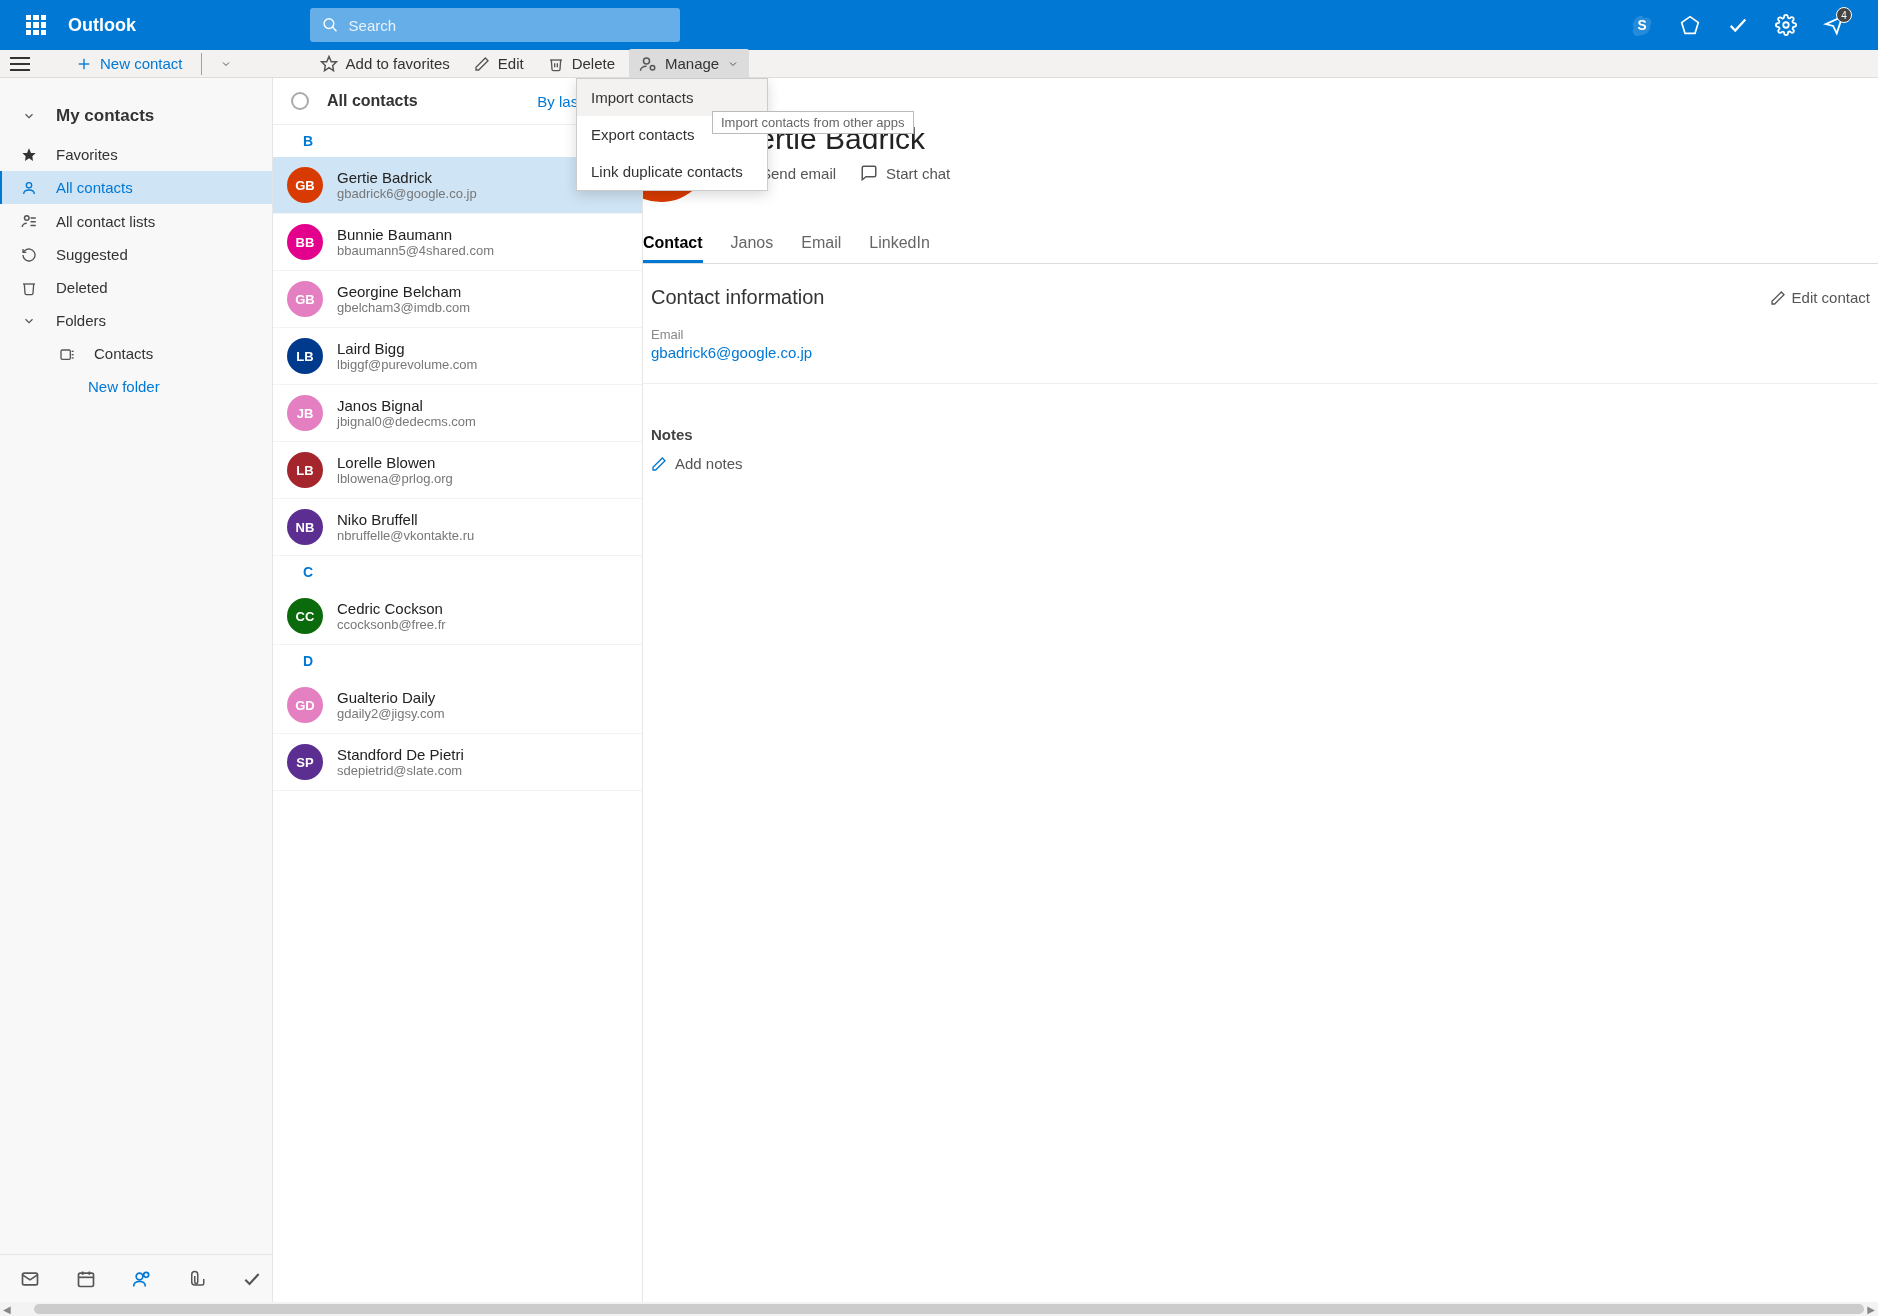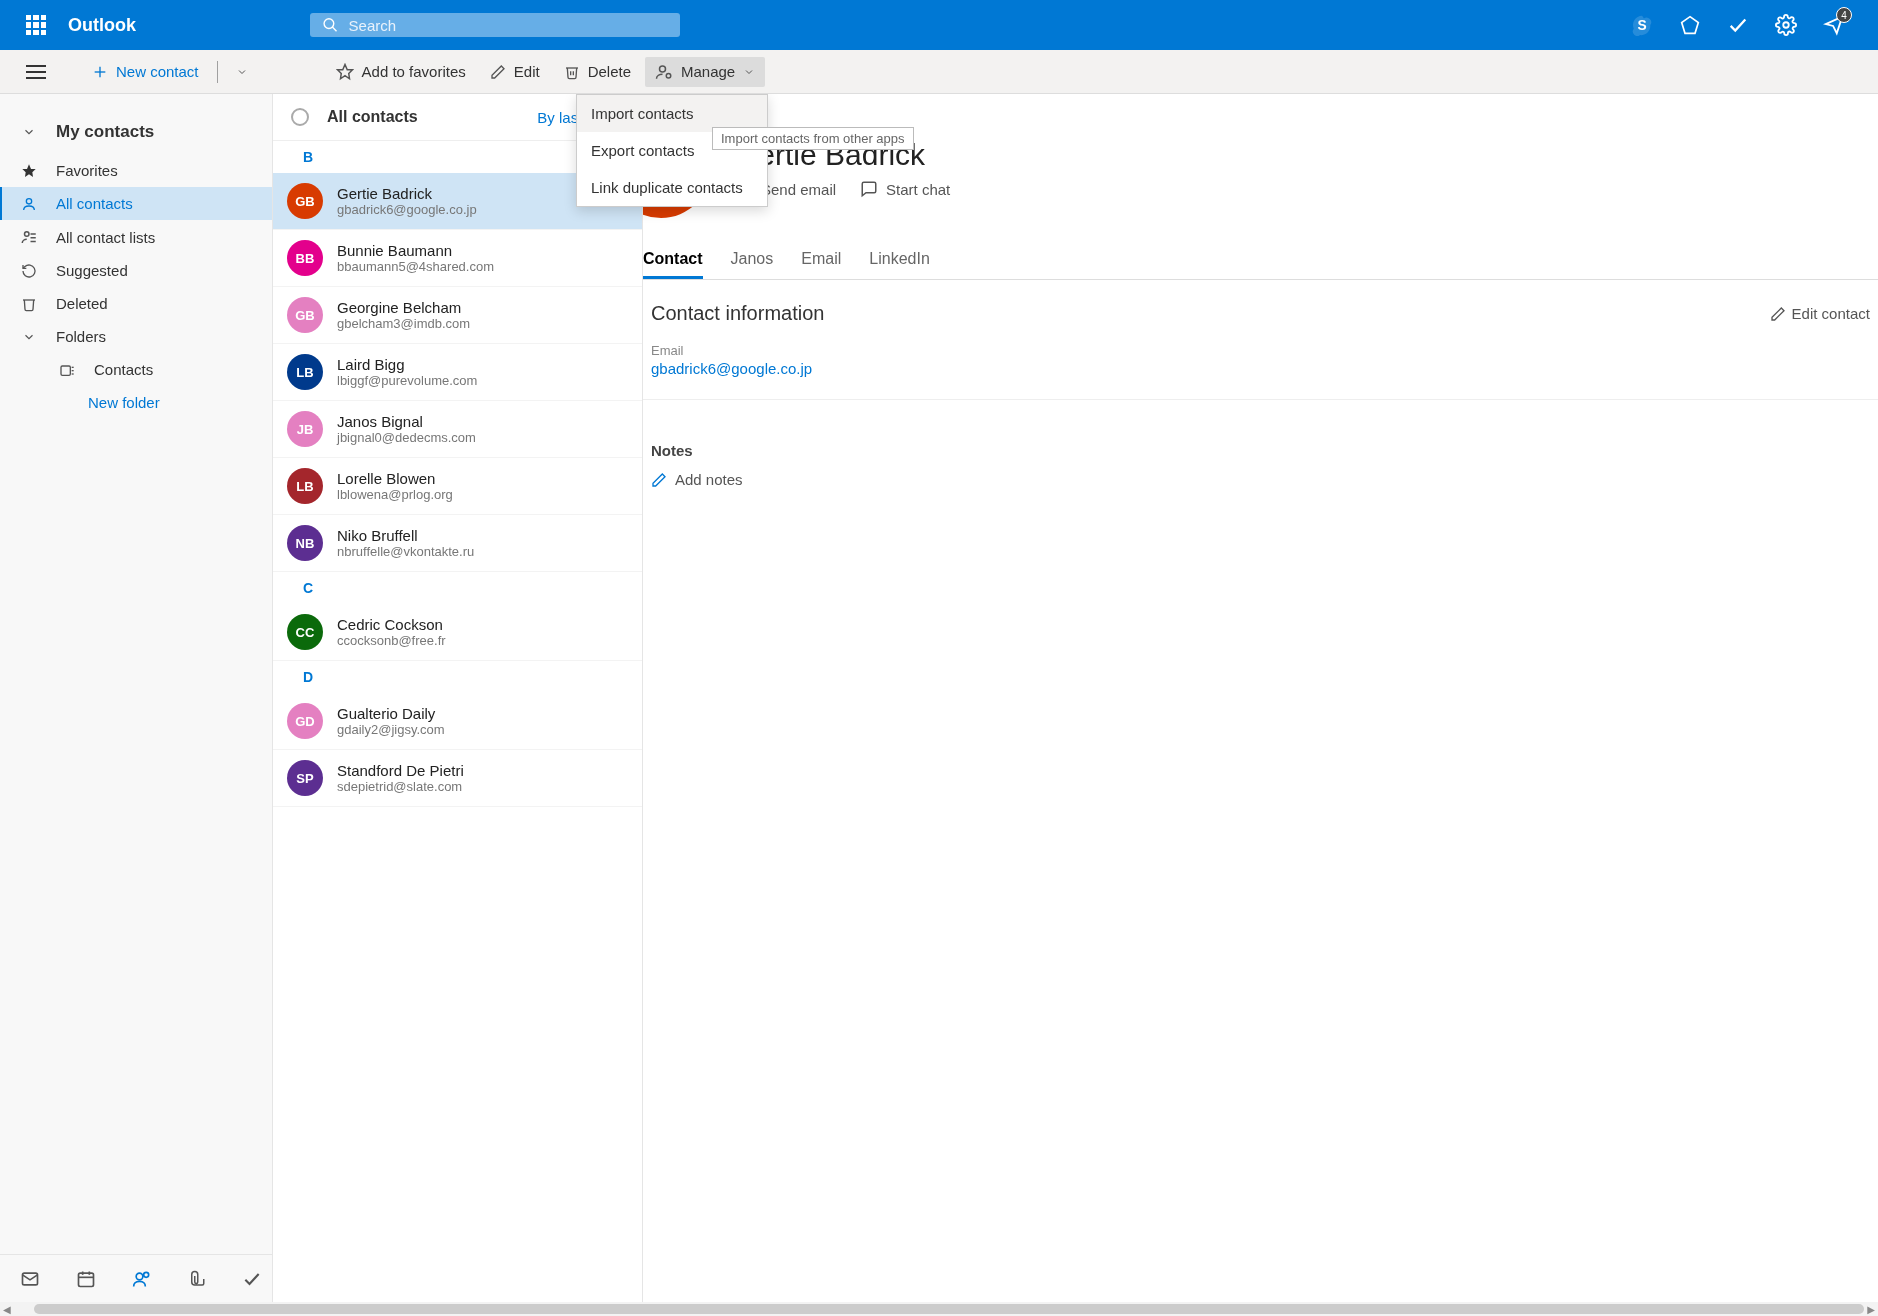--- a/index.html
+++ b/index.html
@@ -16,43 +16,43 @@
     padding: 0 24px;
     gap: 14px;
   }
   .waffle-icon { width: 24px; height: 24px; display: grid; grid-template-columns: repeat(3, 1fr); gap: 2px; cursor: pointer; padding:2px;}
   .waffle-icon span { background: #fff; width: 100%; height: 100%; }
   .app-name { font-size: 18px; font-weight: 600; margin-left: 6px; }
   .search-wrap { margin-left: 160px; }
   .search-box {
     display: flex; align-items: center;
     background: #66aee7;
-    width: 370px; height: 24px;
+    width: 370px; height: 34px;
     border-radius: 3px;
     padding: 0 12px;
     gap: 10px;
   }
   .search-box input {
     background: transparent; border: none; outline: none;
     color: #fff; font-size: 15px; width: 100%;
   }
   .search-box input::placeholder { color: #e9f2fb; }
   .header-spacer { flex: 1; }
   .header-icons { display: flex; align-items: center; gap: 24px; margin-right: 8px; }
   .header-icon { width: 24px; height: 24px; display: flex; align-items: center; justify-content: center; cursor: pointer; position: relative;}
   .badge { position:absolute; top:-6px; right:-6px; background:#444; color:#fff; font-size:10px; border-radius:50%; width:16px; height:16px; display:flex; align-items:center; justify-content:center; border:1px solid #fff;}
 
   
   .command-bar {
-    height: 44px;
+    height: 28px;
     background: #f3f2f1;
     border-bottom: 1px solid #ddd;
     display: flex;
     align-items: center;
-    padding: 0 16px;
+    padding: 0 0;
     gap: 4px;
     position: relative;
   }
   .hamburger { width:20px; height:14px; display:flex; flex-direction:column; justify-content:space-between; cursor:pointer; margin: 0 10px; }
   .hamburger span { height:2px; background:#333; width:100%; }
   .cmd-btn {
     display: flex; align-items: center; gap: 8px;
     padding: 6px 10px; cursor: pointer; color: #333; font-size: 15px;
     border-radius: 2px;
   }

